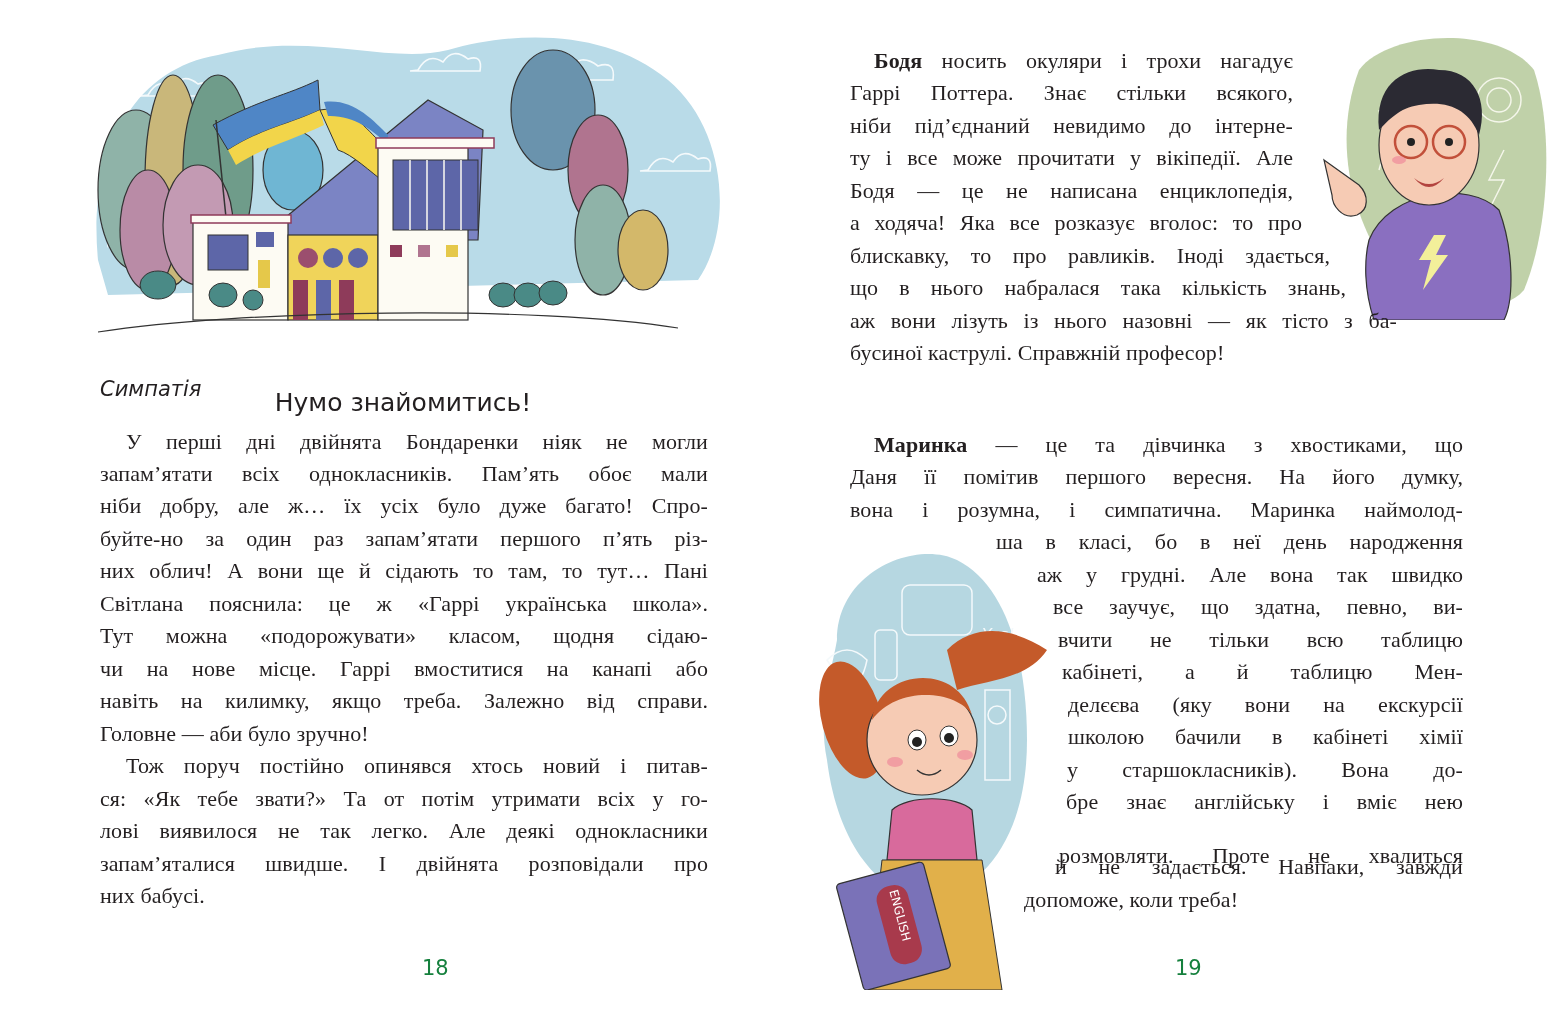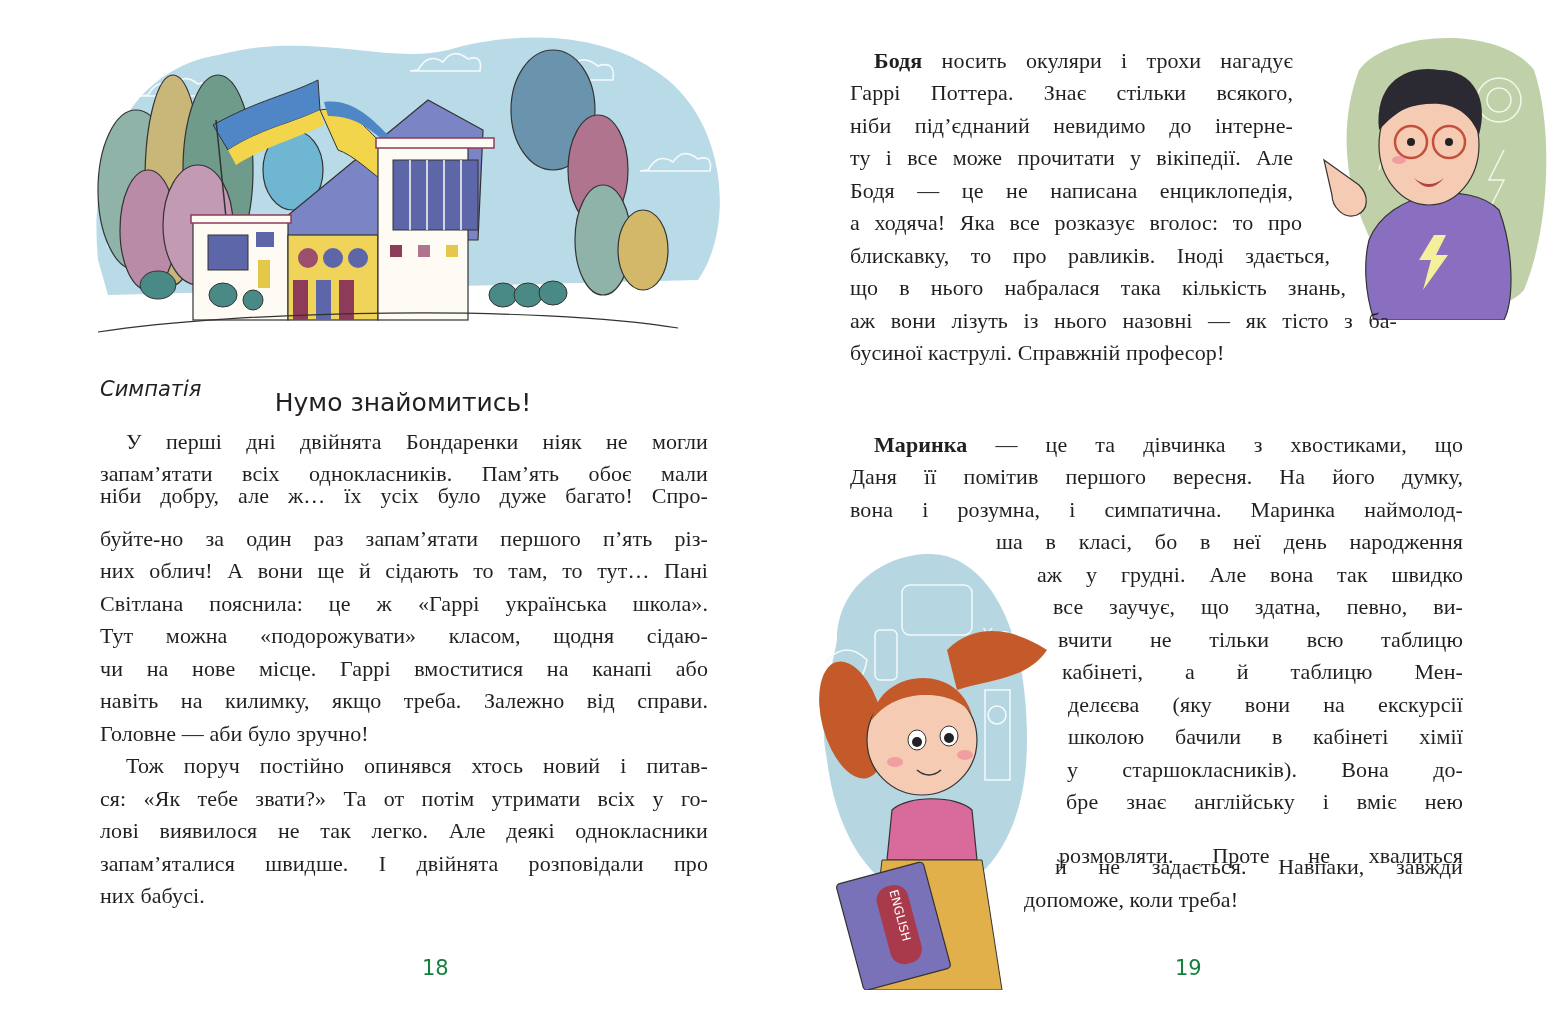--- a/index.html
+++ b/index.html
@@ -104,21 +104,21 @@
     </g>
     <path d="M10 322 C150 300 450 295 590 318" fill="none" stroke="#333" stroke-width="1.2"></path>
   </svg>
 
   <div class="title">Нумо знайомитись!</div>
   <div class="subtitle">Симпатія</div>
 
   <div>
     <div class="body-line" style="left:126px;width:582px;top:426px">У перші дні двійнята Бондаренки ніяк не могли</div>
     <div class="body-line" style="left:100px;width:608px;top:458px">запам’ятати всіх однокласників. Пам’ять обоє мали</div>
-    <div class="body-line" style="left:100px;width:608px;top:480px">ніби добру, але ж… їх усіх було дуже багато! Спро-</div>
+    <div class="body-line" style="left:100px;width:608px;top:490px">ніби добру, але ж… їх усіх було дуже багато! Спро-</div>
     <div class="body-line" style="left:100px;width:608px;top:523px">буйте-но за один раз запам’ятати першого п’ять різ-</div>
     <div class="body-line" style="left:100px;width:608px;top:555px">них облич! А вони ще й сідають то там, то тут… Пані</div>
     <div class="body-line" style="left:100px;width:608px;top:588px">Світлана пояснила: це ж «Гаррі українська школа».</div>
     <div class="body-line" style="left:100px;width:608px;top:620px">Тут можна «подорожувати» класом, щодня сідаю-</div>
     <div class="body-line" style="left:100px;width:608px;top:653px">чи на нове місце. Гаррі вмоститися на канапі або</div>
     <div class="body-line" style="left:100px;width:608px;top:685px">навіть на килимку, якщо треба. Залежно від справи.</div>
     <div class="body-line last" style="left:100px;width:608px;top:718px">Головне — аби було зручно!</div>
     <div class="body-line" style="left:126px;width:582px;top:750px">Тож поруч постійно опинявся хтось новий і питав-</div>
     <div class="body-line" style="left:100px;width:608px;top:783px">ся: «Як тебе звати?» Та от потім утримати всіх у го-</div>
     <div class="body-line" style="left:100px;width:608px;top:815px">лові виявилося не так легко. Але деякі однокласники</div>

